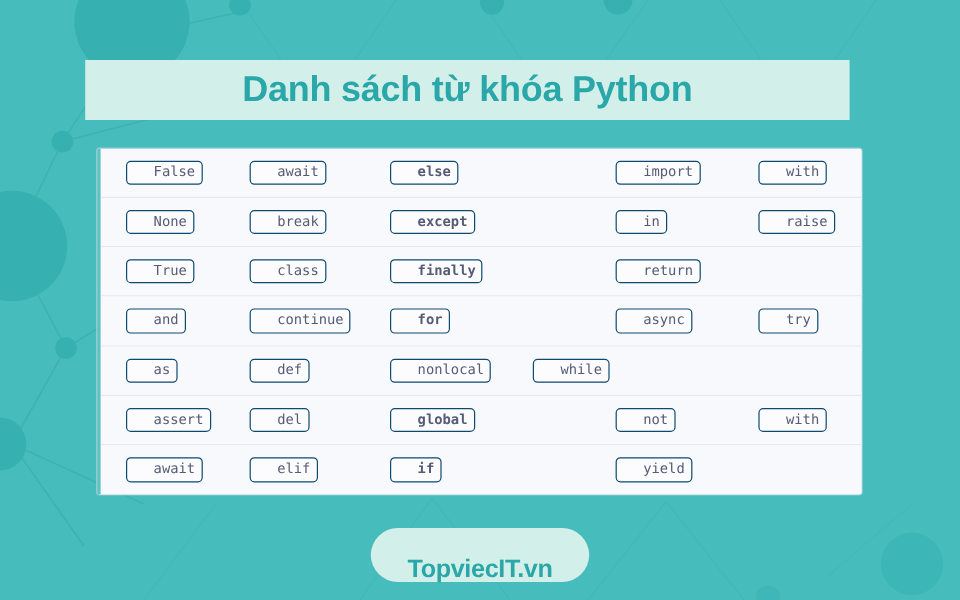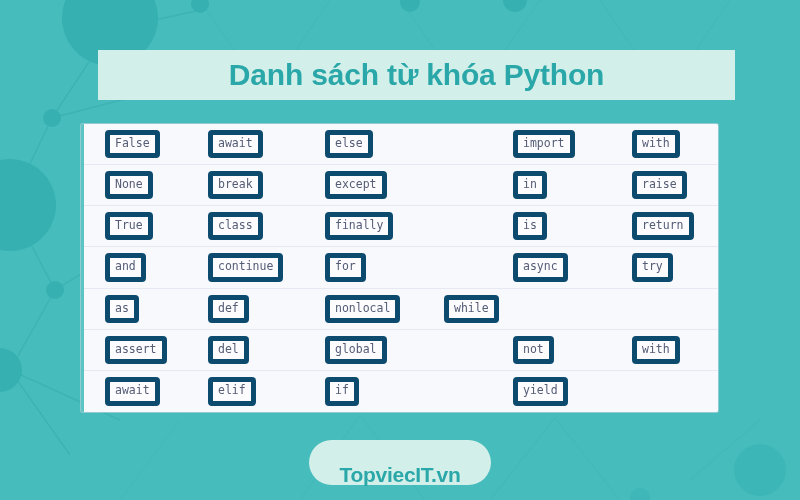--- a/index.html
+++ b/index.html
@@ -21,21 +21,21 @@
     position: absolute;
     inset: 0;
     width: 800px;
     height: 500px;
     z-index: 0;
   }
 
   
   .header-band {
     position: absolute;
-    left: 98px;
+    left: 71px;
     top: 50px;
     width: 637px;
     height: 50px;
     background: #d3efe9;
     z-index: 2;
     display: flex;
     align-items: center;
     justify-content: center;
   }
 
@@ -73,33 +73,33 @@
   }
   .kw-row:last-child { border-bottom: none; }
 
   .kw-cell {
     display: flex;
     align-items: center;
     flex: 0 0 auto;
   }
   .kw-cell.c0 { width: 103px; }
   .kw-cell.c1 { width: 117px; }
-  .kw-cell.c2 { width: 188px; }
+  .kw-cell.c2 { width: 188px; font-weight: bold; }
   .kw-cell.c3 { width: 119px; }
   .kw-cell.c4 { width: 100px; }
 
   .kw-chip {
     display: inline-block;
     font-family: "DejaVu Sans Mono", monospace;
     font-size: 11.5px;
     color: #545c76;
     background: #fcfcfe;
-    border: 5px solid #0c4a6e;
+    border: 1px solid #0c4a6e;
     border-radius: 4px;
-    padding: 2px 5px 3px 5px;
+    padding: 2px 5px 3px 22px;
     line-height: 1.15;
     white-space: nowrap;
   }
 
   
   .footer-badge {
     position: absolute;
     left: 309px;
     top: 440px;
     width: 182px;
@@ -210,23 +210,20 @@
   <div class="kw-row">
     <div class="kw-cell c0">
         <span class="kw-chip">True</span>
       </div>
     <div class="kw-cell c1">
         <span class="kw-chip">class</span>
       </div>
     <div class="kw-cell c2">
         <span class="kw-chip">finally</span>
       </div>
-    <div class="kw-cell c3">
-        <span class="kw-chip">is</span>
-      </div>
     <div class="kw-cell c4">
         <span class="kw-chip">return</span>
       </div>
   </div>
   <div class="kw-row">
     <div class="kw-cell c0">
         <span class="kw-chip">and</span>
       </div>
     <div class="kw-cell c1">
         <span class="kw-chip">continue</span>

